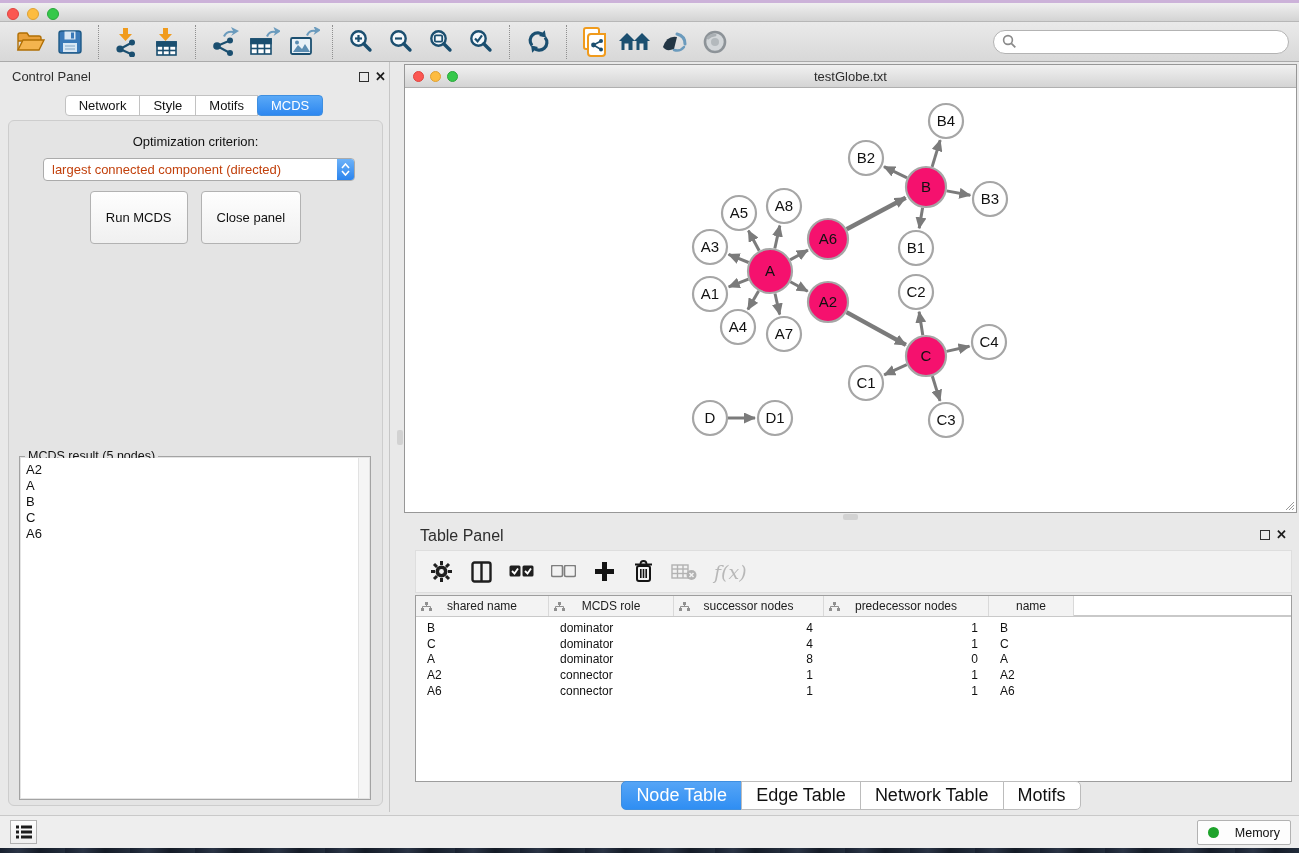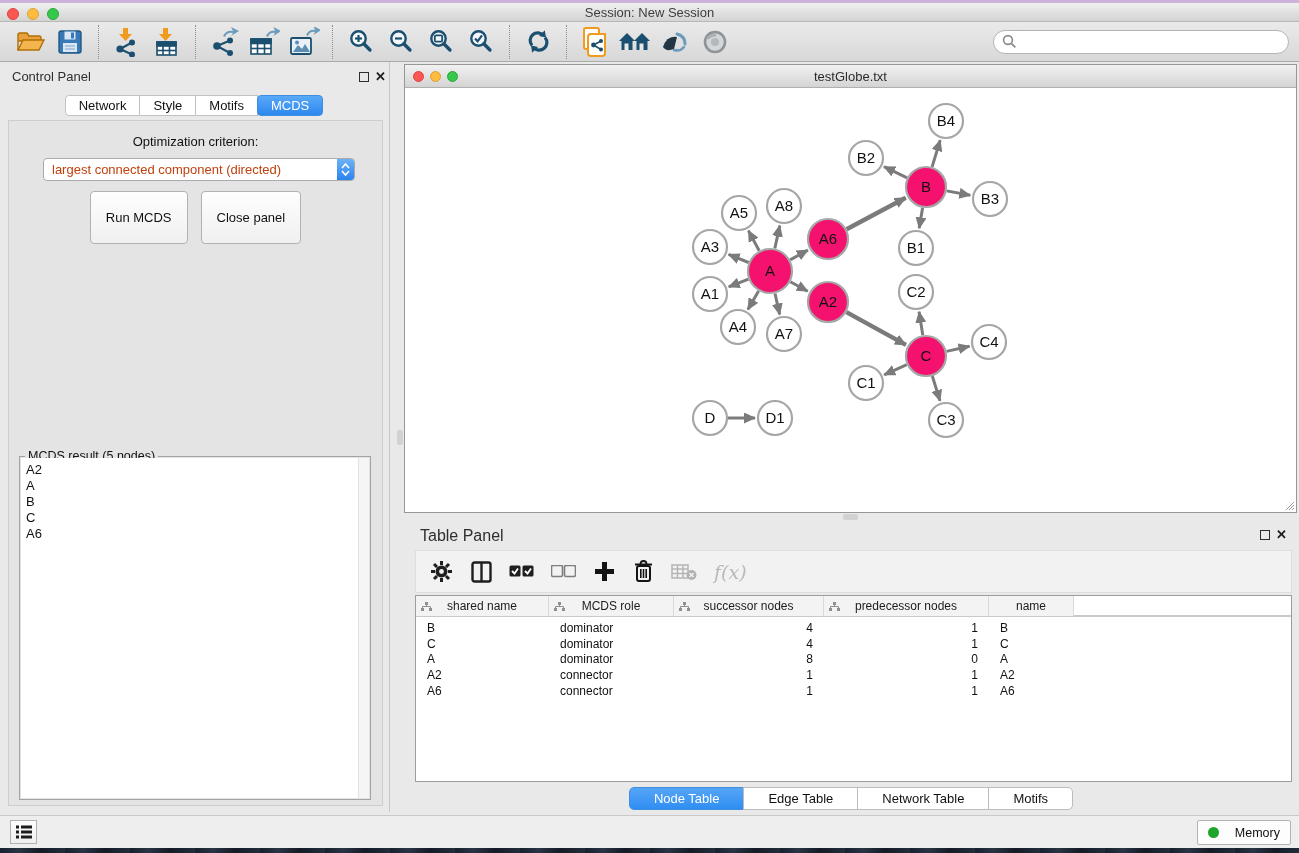--- a/index.html
+++ b/index.html
@@ -33,21 +33,21 @@
   .cp-header { position:absolute; left:0; top:4px; width:100%; height:22px; }
   .cp-header .cp-title { position:absolute; left:12px; top:3px; font-size:13px; color:#2e2e2e; }
   .panel-float { position:absolute; width:10px; height:10px; border:1.6px solid #2e2e2e; top:6px; }
   .panel-close { position:absolute; top:3px; font-size:13px; font-weight:bold; color:#1c1c1c; }
   .cp-tabs { position:absolute; left:0; top:33px; width:100%; display:flex; justify-content:center; }
   .cp-tab { padding:2px 13px; font-size:13px; background:#ffffff; border:1px solid #c2c2c2; margin-left:-1px; color:#111; }
   .cp-tab:first-child { border-radius:4px 0 0 4px; }
   .cp-tab:last-child { border-radius:0 4px 4px 0; }
   .cp-tab.selected { background:linear-gradient(#5aa9f7,#2d87f0); color:#ffffff; border-color:#3f8fe0; border-radius:4px; }
   .cp-body { position:absolute; left:8px; top:58px; width:375px; height:686px; background:#e4e4e4;
-    border:1px solid #cdcdcd; border-radius:0; }
+    border:1px solid #cdcdcd; border-radius:6px; }
   .opt-label { position:absolute; left:0; right:0; top:13px; text-align:center; font-size:13px; color:#111; }
   .dropdown { position:absolute; left:34px; top:37px; width:312px; height:23px; background:#ffffff;
     border:1px solid #ababab; border-radius:4px; display:flex; align-items:center; }
   .dropdown .dd-text { font-size:13px; padding-left:8px; color:#c2410c; flex:1; white-space:nowrap; overflow:hidden; }
   .dd-stepper { width:17px; height:21px; margin:0; border-radius:0 3px 3px 0; background:linear-gradient(#6db2f8,#2b84ee);
     display:flex; flex-direction:column; align-items:center; justify-content:center; color:#fff; }
   .dd-stepper svg { display:block; }
   .cp-buttons { position:absolute; left:0; right:0; top:70px; display:flex; justify-content:center; gap:13px; }
   .cp-button { font-size:13px; color:#111; padding:18px 15px; background:linear-gradient(#fefefe,#f0f0f0);
     border:1px solid #b2b2b2; border-radius:4px; }
@@ -82,21 +82,21 @@
   .thead { display:flex; height:21px; background:#f3f3f3; border-bottom:1px solid #c9c9c9; }
   .th { position:relative; display:flex; align-items:center; justify-content:center; font-size:12px; color:#1c1c1c;
     border-right:1px solid #d9d9d9; }
   .th .hier { position:absolute; left:5px; top:5px; }
   .th.filler { flex:1; border-right:none; background:#ffffff; border-bottom:1px solid #c9c9c9; }
   .tbody { padding-top:3px; }
   .tr { display:flex; height:15.8px; align-items:center; }
   .td { font-size:12px; color:#111; padding:0 11px; white-space:nowrap; overflow:hidden; }
   .td.right { text-align:right; justify-content:flex-end; }
   .tp-tabs { position:absolute; left:0; right:0; bottom:5px; display:flex; justify-content:center; }
-  .tp-tab { padding:3px 24px; font-size:13px; background:#ffffff; border:1px solid #bcbcbc; margin-left:-1px; color:#111; }
+  .tp-tab { padding:3px 14px; font-size:18px; background:#ffffff; border:1px solid #bcbcbc; margin-left:-1px; color:#111; }
   .tp-tab:first-child { border-radius:5px 0 0 5px; }
   .tp-tab:last-child { border-radius:0 5px 5px 0; }
   .tp-tab.selected { background:linear-gradient(#56a5f6,#2f8ef3); color:#fff; border-color:#3f8fe0; }
 
   
   .statusbar { position:absolute; left:0; bottom:5px; width:1299px; height:33px; background:#eeeeee; border-top:1px solid #c9c9c9; }
   .sb-listbtn { position:absolute; left:10px; top:4px; width:27px; height:24px; background:linear-gradient(#fdfdfd,#efefef);
     border:1px solid #b2b2b2; display:flex; align-items:center; justify-content:center; }
   .sb-memory { position:absolute; right:8px; top:4px; height:25px; padding:0 10px; background:#fdfdfd;
     border:1px solid #b2b2b2; border-radius:2px; display:flex; align-items:center; gap:16px; }
@@ -109,21 +109,20 @@
 <body>
 
 <div id="root">
 
   <div class="titlebar">
     <div class="lights">
       <div class="light red"></div>
       <div class="light yellow"></div>
       <div class="light green"></div>
     </div>
-    <div class="title">Session: New Session</div>
   </div>
 
   <div class="toolbar">
     <div class="tb-btn">
       <svg width="30" height="25" viewBox="0 0 30 25">
         <path d="M3 21 V6 q0-2 2-2 h7 l2 3 h10 q2 0 2 2 v3 H3z" fill="#e9a13b" stroke="#b06f05" stroke-width="1.4"></path>
         <path d="M3 21 L8 11 h21 l-5 10 z" fill="#f4b44e" stroke="#b06f05" stroke-width="1.4"></path>
       </svg>
     </div>
     <div class="tb-btn">

